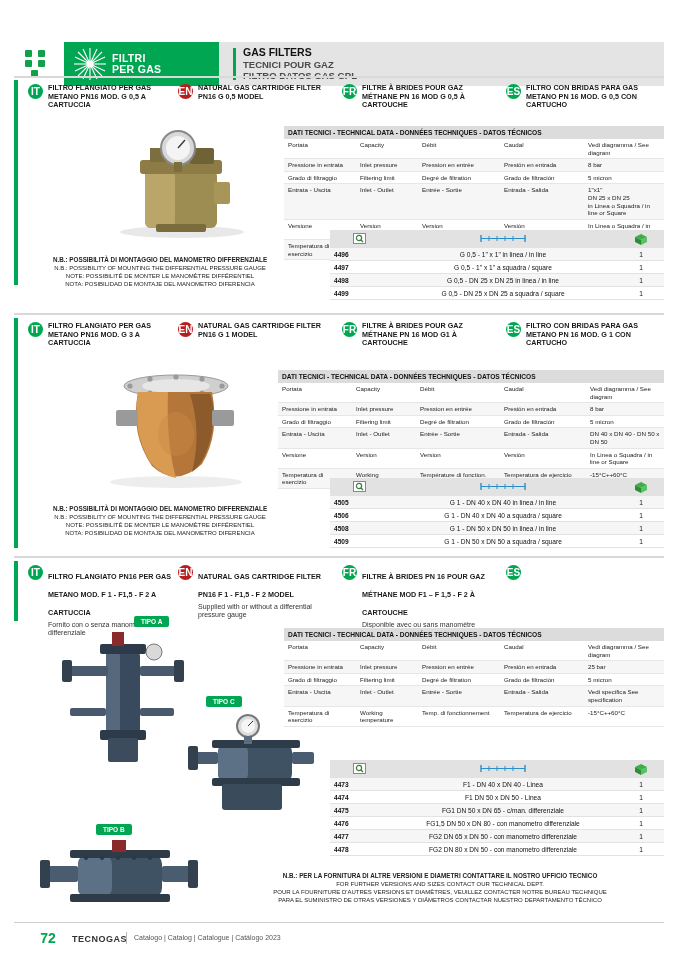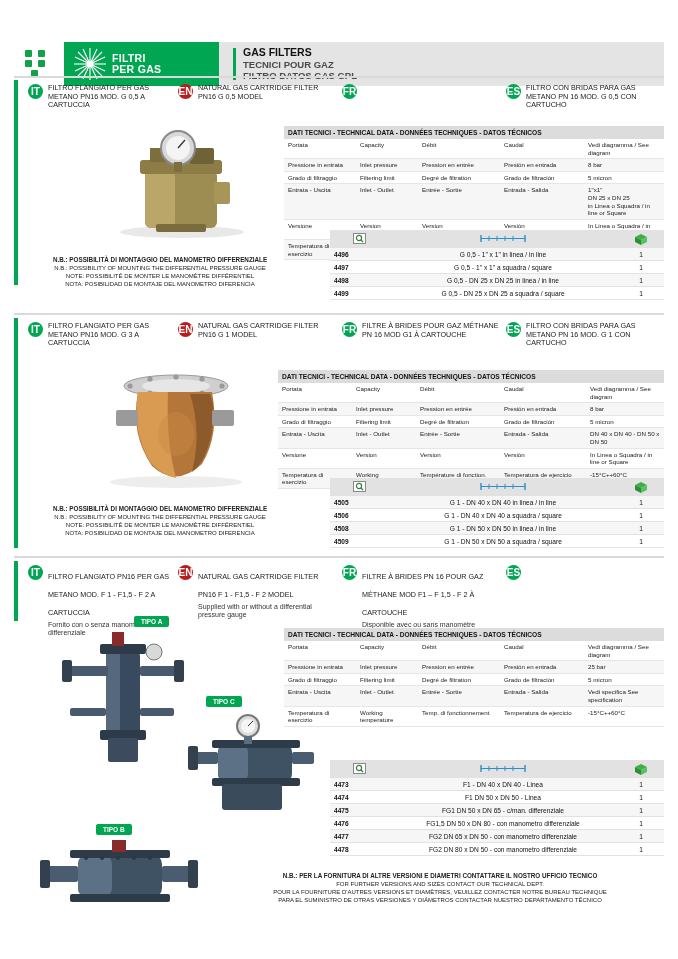--- a/index.html
+++ b/index.html
@@ -37,21 +37,21 @@
   .hdr-titles div.main { font-size:10.5px; color:#111; }
   .sec-rule { position:absolute; left:14px; width:650px; height:2px; background:#d9d9d9; }
   .lang-row { position:absolute; left:14px; width:650px; display:flex; gap:0px; }
   .lang-col { display:flex; align-items:flex-start; padding-right:6px; }
   .flag { width:15px; height:15px; border-radius:50%; color:#fff; font-size:10px; font-weight:bold;
           display:flex; align-items:center; justify-content:center; flex:0 0 15px; margin-right:5px; margin-top:0; }
   .flag.it { background:#00a651; }
   .flag.en { background:#b91c1c; }
   .flag.fr { background:#00a651; }
   .flag.es { background:#00a651; }
-  .lang-txt { font-size:7.2px; line-height:8.6px; font-weight:normal; color:#1a1a1a; }
+  .lang-txt { font-size:7.2px; line-height:8.6px; font-weight:bold; color:#1a1a1a; }
   .lang-sub { font-size:7px; line-height:8.4px; font-weight:normal; color:#333; margin-top:2px; }
 
   .greenbar { position:absolute; left:14px; width:4px; background:#00a651; }
 
   
   .dt { position:absolute; border-collapse:collapse; font-size:6.2px; }
   .dt th { background:#dcdcdc; color:#111; font-weight:bold; text-align:left; padding:3px 4px; font-size:6.6px; }
   .dt td { border-bottom:1px solid #e6e6e6; padding:2px 4px; color:#222; vertical-align:top; line-height:7.6px; }
   .dt tr:nth-child(even) td { background:#f6f6f6; }
 
@@ -142,20 +142,21 @@
     <div class="lang-col" style="width:164px; padding-left:14px;">
       <span class="flag it">IT</span>
       <span class="lang-txt">FILTRO FLANGIATO PER GAS METANO PN16 MOD. G 0,5 A CARTUCCIA</span>
     </div>
     <div class="lang-col" style="width:164px;">
       <span class="flag en">EN</span>
       <span class="lang-txt">NATURAL GAS CARTRIDGE FILTER PN16 G 0,5 MODEL</span>
     </div>
     <div class="lang-col" style="width:164px;">
       <span class="flag fr">FR</span>
+      <span class="lang-txt">FILTRE À BRIDES POUR GAZ MÉTHANE PN 16 MOD G 0,5 À CARTOUCHE</span>
     </div>
     <div class="lang-col" style="width:158px;">
       <span class="flag es">ES</span>
       <span class="lang-txt">FILTRO CON BRIDAS PARA GAS METANO PN 16 MOD. G 0,5 CON CARTUCHO</span>
     </div>
   </div>
 
   <div class="imgbox" style="left:90px; top:112px; width:180px; height:128px;">
     <svg width="180" height="128" viewBox="0 0 180 128">
       <ellipse cx="92" cy="120" rx="62" ry="6" fill="#e8e8e8"></ellipse>
@@ -662,14 +663,21 @@
     </tbody>
   </table>
 
   <div class="nb" style="left:210px; top:872px; width:460px;">
     <b>N.B.: PER LA FORNITURA DI ALTRE VERSIONI E DIAMETRI CONTATTARE IL NOSTRO UFFICIO TECNICO</b><br>
     <span>FOR FURTHER VERSIONS AND SIZES CONTACT OUR TECHNICAL DEPT.</span><br>
     <span>POUR LA FOURNITURE D'AUTRES VERSIONS ET DIAMÈTRES, VEUILLEZ CONTACTER NOTRE BUREAU TECHNIQUE</span><br>
     <span>PARA EL SUMINISTRO DE OTRAS VERSIONES Y DIÁMETROS CONTACTAR NUESTRO DEPARTAMENTO TÉCNICO</span>
   </div>
 
+  <div class="footer">
+    <div class="line"></div>
+    <div class="pgnum">72</div>
+    <div class="brand">TECNOGAS</div>
+    <div class="footsep"></div>
+    <div class="footmeta">Catalogo | Catalog | Catalogue | Catálogo 2023</div>
+  </div>
 
 </div>
 
 </body></html>

